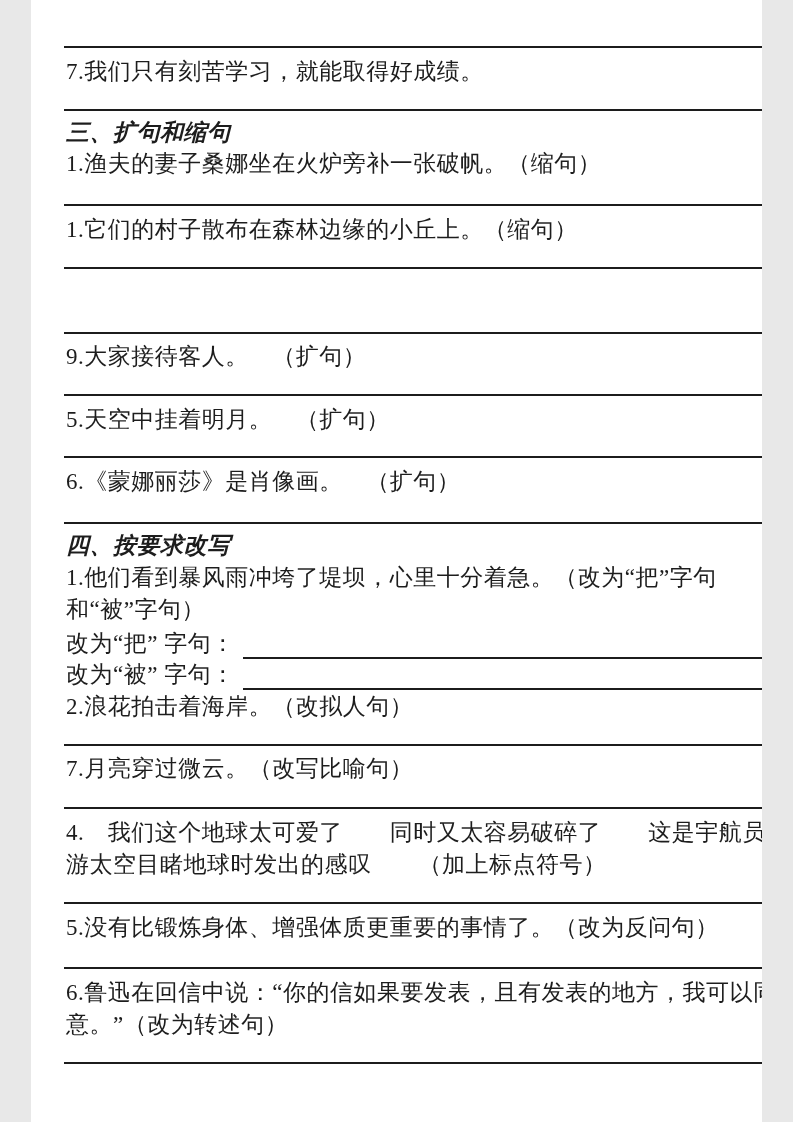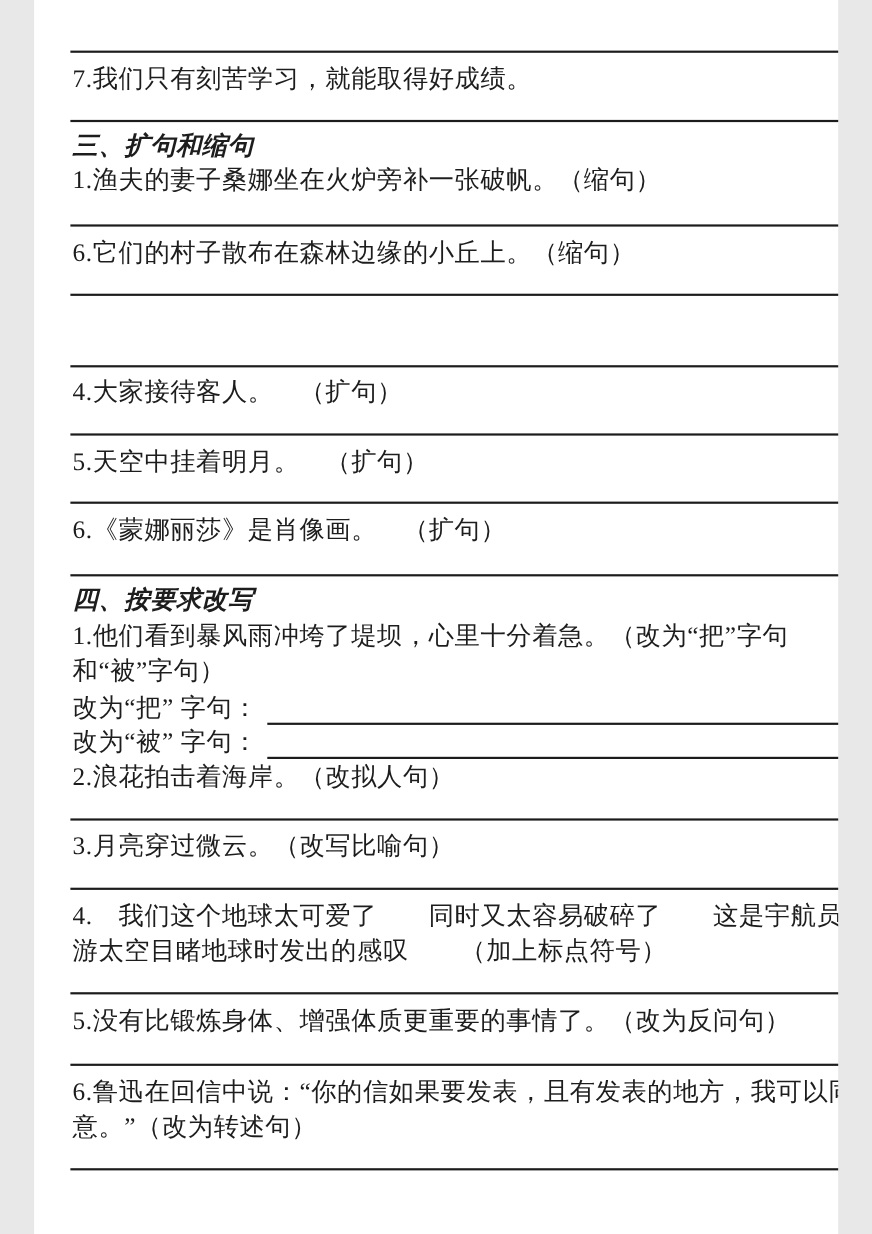--- a/index.html
+++ b/index.html
@@ -54,26 +54,26 @@
 <div class="page">
 
   <div class="rule" style="top:46px"></div>
   <div class="txt" style="top:56px">7.我们只有刻苦学习，就能取得好成绩。</div>
   <div class="rule" style="top:109px"></div>
 
   <div class="txt bold" style="top:117px">三、扩句和缩句</div>
   <div class="txt" style="top:148px">1.渔夫的妻子桑娜坐在火炉旁补一张破帆。（缩句）</div>
   <div class="rule" style="top:204px"></div>
 
-  <div class="txt" style="top:214px">6.它们的村子散布在森林边缘的小丘上。（缩句）</div>
+  <div class="txt" style="top:214px">1.它们的村子散布在森林边缘的小丘上。（缩句）</div>
   <div class="rule" style="top:267px"></div>
 
   <div class="rule" style="top:332px"></div>
 
-  <div class="txt" style="top:341px">4.大家接待客人。　（扩句）</div>
+  <div class="txt" style="top:341px">9.大家接待客人。　（扩句）</div>
   <div class="rule" style="top:394px"></div>
 
   <div class="txt" style="top:404px">5.天空中挂着明月。　（扩句）</div>
   <div class="rule" style="top:456px"></div>
 
   <div class="txt" style="top:466px">6.《蒙娜丽莎》是肖像画。　（扩句）</div>
   <div class="rule" style="top:522px"></div>
 
   <div class="txt bold" style="top:530px">四、按要求改写</div>
   <div class="txt" style="top:562px">1.他们看到暴风雨冲垮了堤坝，心里十分着急。（改为“把”字句和“被”字句）</div>
@@ -83,21 +83,21 @@
     <span class="blank"></span>
   </div>
   <div class="fill-line" style="top:660px">
     <span class="label">改为“被” 字句：</span>
     <span class="blank"></span>
   </div>
 
   <div class="txt" style="top:691px">2.浪花拍击着海岸。（改拟人句）</div>
   <div class="rule" style="top:744px"></div>
 
-  <div class="txt" style="top:753px">3.月亮穿过微云。（改写比喻句）</div>
+  <div class="txt" style="top:753px">7.月亮穿过微云。（改写比喻句）</div>
   <div class="rule" style="top:807px"></div>
 
   <div class="txt" style="top:817px">4.　我们这个地球太可爱了　　同时又太容易破碎了　　这是宇航员遨游太空目睹地球时发出的感叹　　（加上标点符号）</div>
   <div class="rule" style="top:902px"></div>
 
   <div class="txt" style="top:912px">5.没有比锻炼身体、增强体质更重要的事情了。（改为反问句）</div>
   <div class="rule" style="top:967px"></div>
 
   <div class="txt" style="top:977px">6.鲁迅在回信中说：“你的信如果要发表，且有发表的地方，我可以同意。”（改为转述句）</div>
   <div class="rule" style="top:1062px"></div>

